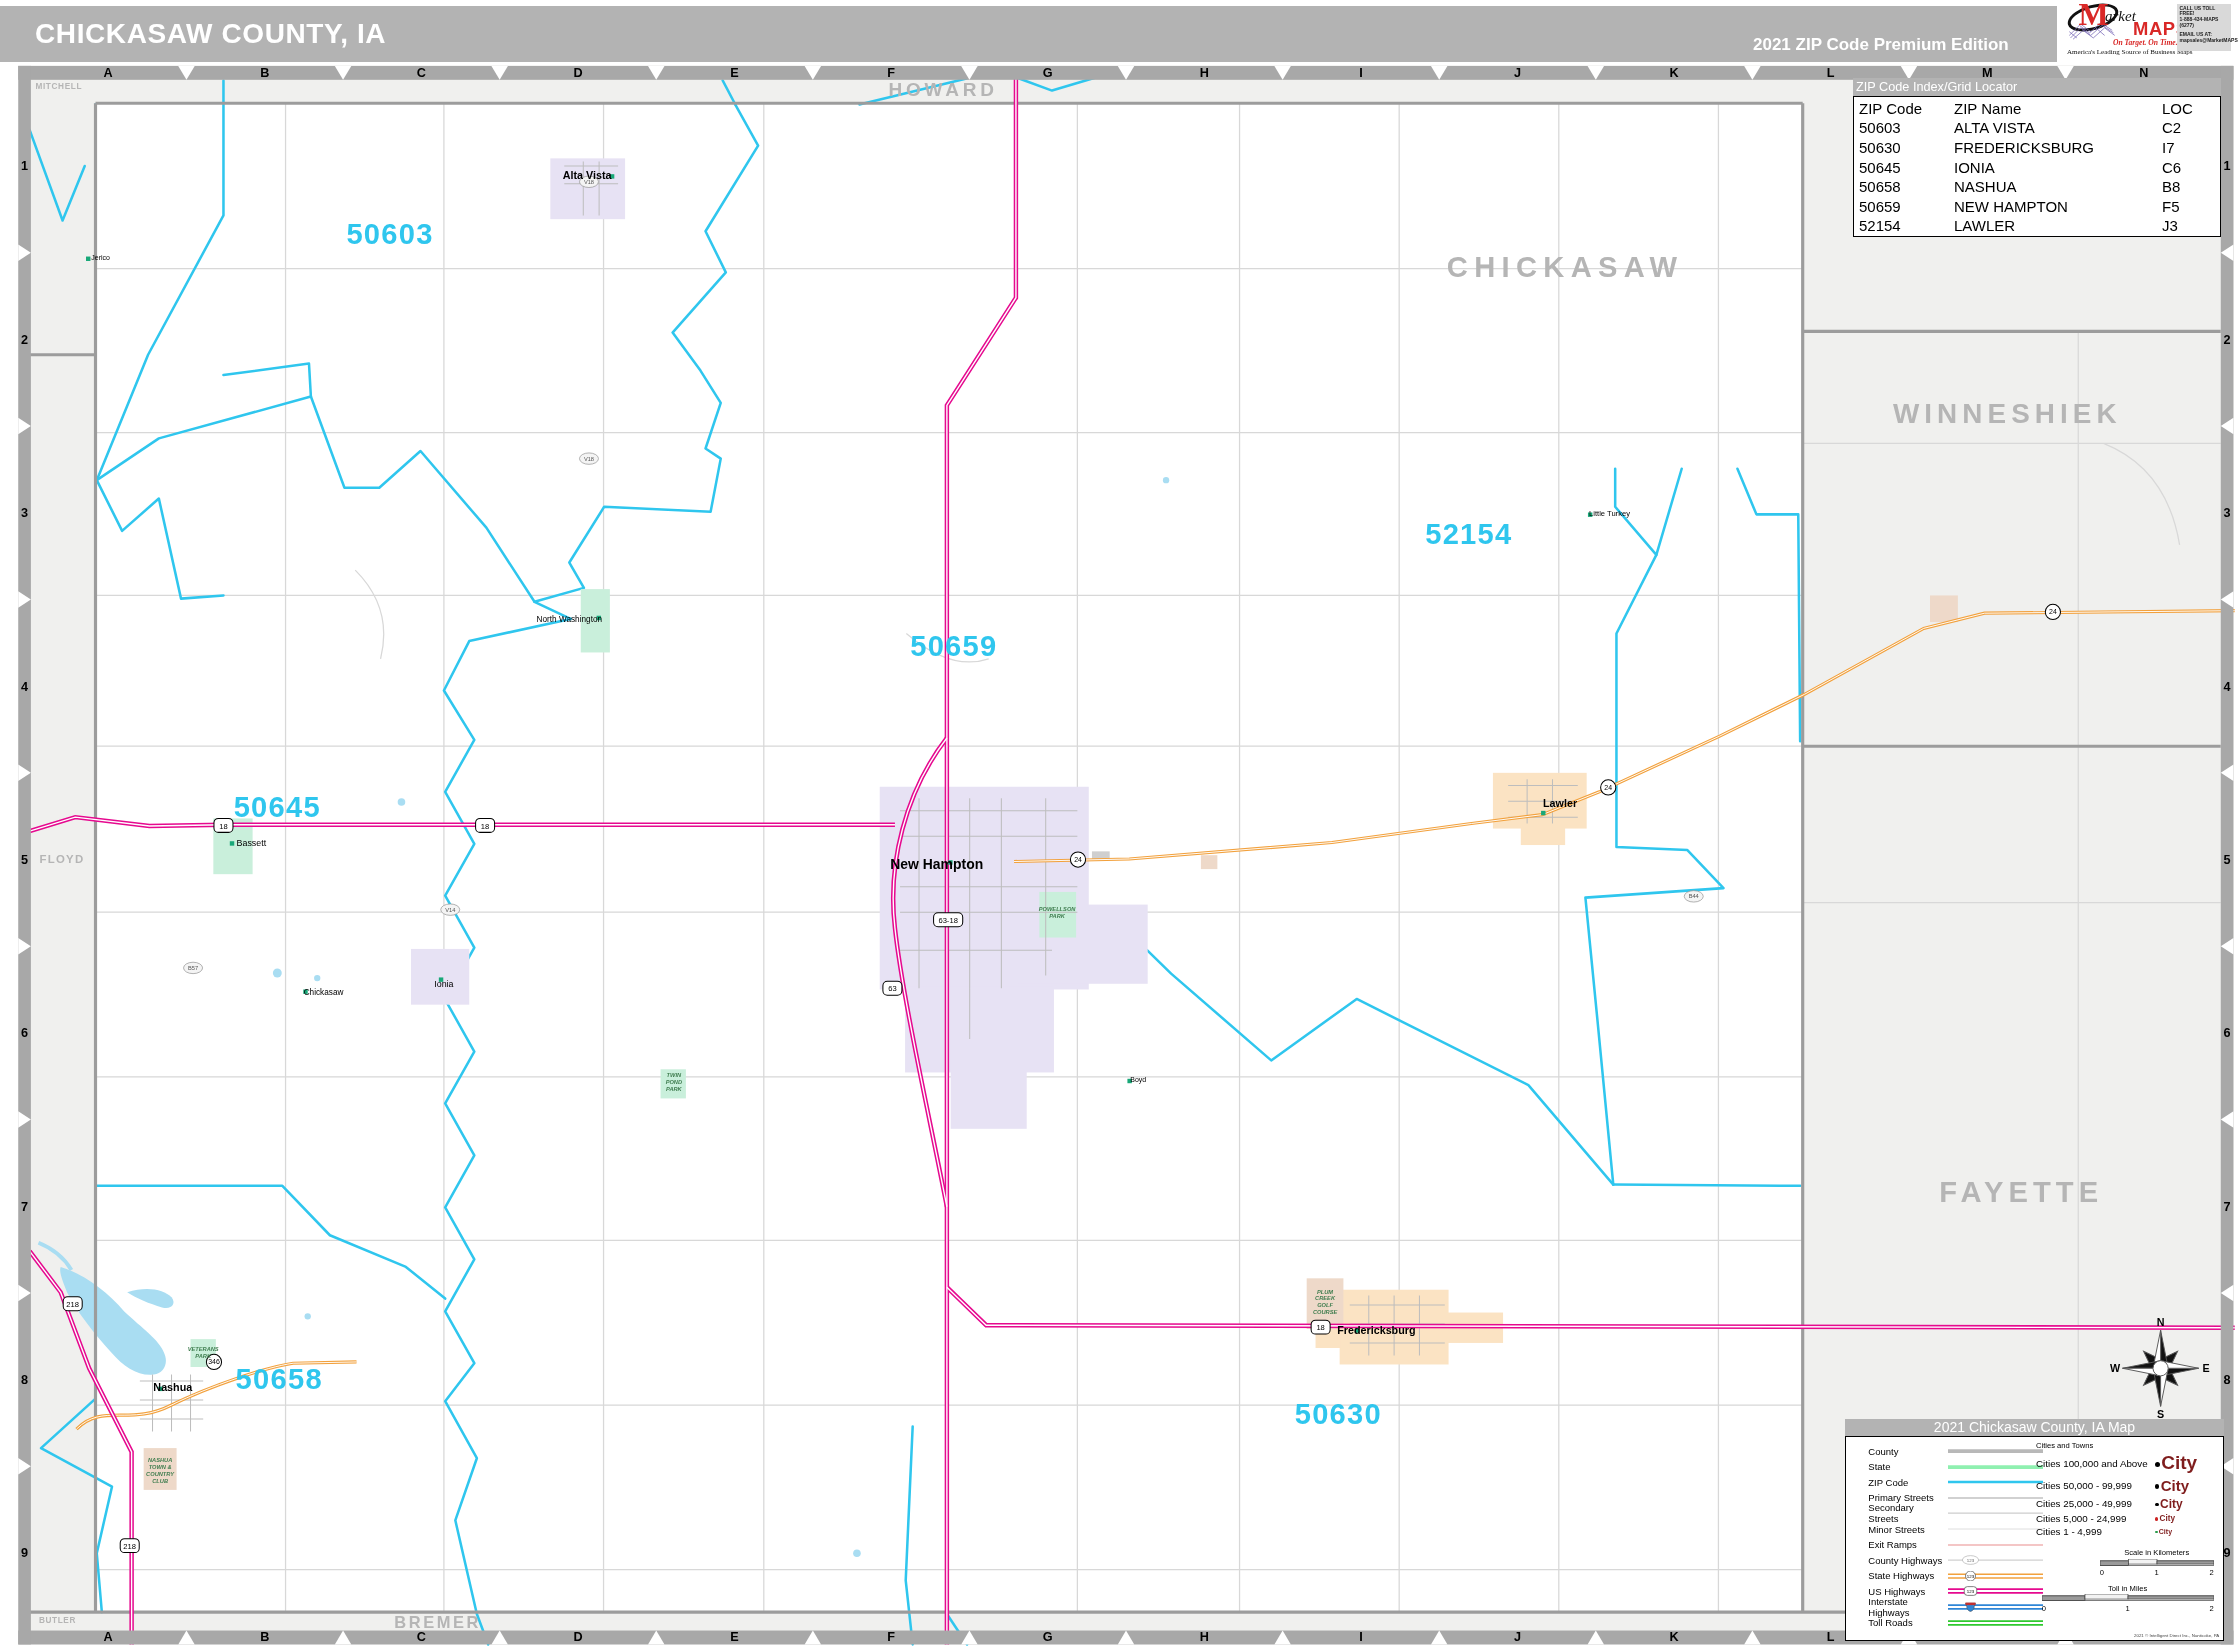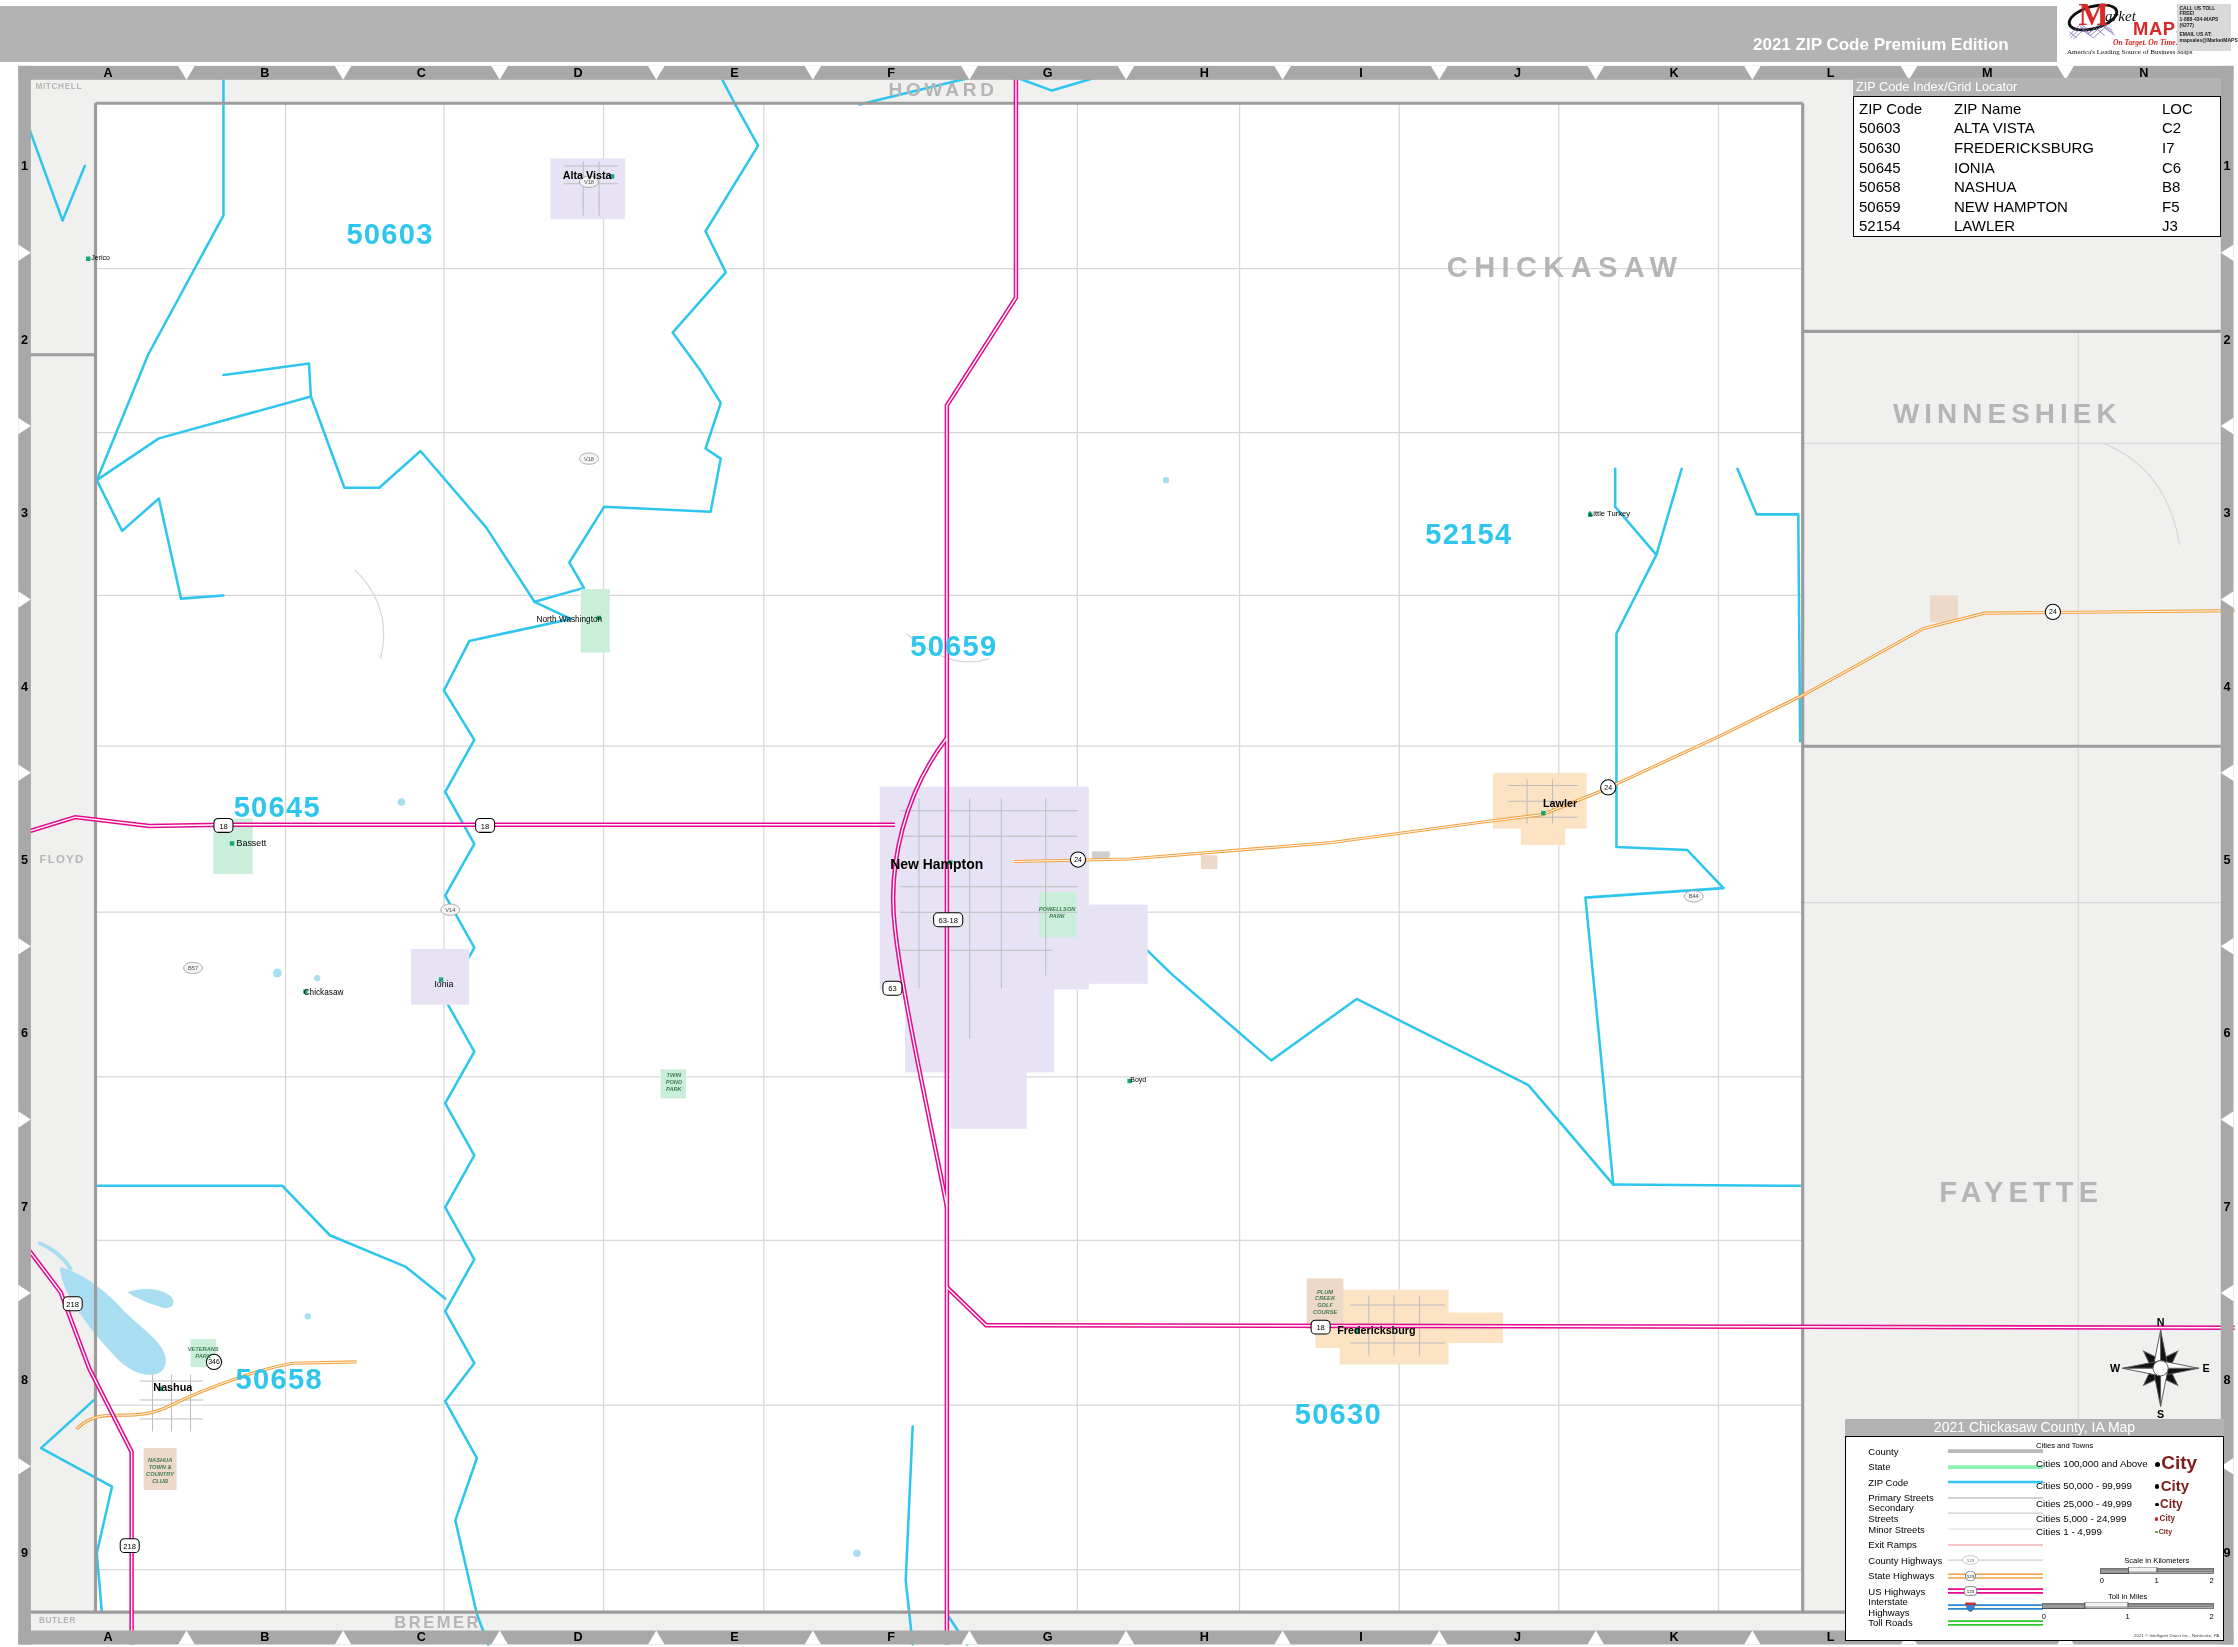--- a/index.html
+++ b/index.html
@@ -425,20 +425,21 @@
         <polygon points="28,2028.0999999999997 28,2054.0999999999995 48,2041.0999999999997" fill="#fff"></polygon>
         <polygon points="3525,2028.0999999999997 3525,2054.0999999999995 3505,2041.0999999999997" fill="#fff"></polygon>
         <text x="38" y="2458.6" text-anchor="middle" font-size="20" class="glab">9</text>
         <text x="3515" y="2458.6" text-anchor="middle" font-size="20" class="glab">9</text>
         <polygon points="28,2301.7999999999997 28,2327.7999999999997 48,2314.7999999999997" fill="#fff"></polygon>
         <polygon points="3525,2301.7999999999997 3525,2327.7999999999997 3505,2314.7999999999997" fill="#fff"></polygon>
       </g>
   </svg>
 
   <div id="title-bar">
+    <div class="t">CHICKASAW COUNTY, IA</div>
     <div id="edition">2021 ZIP Code Premium Edition</div>
   </div>
 
   <div id="logo">
     <div class="swoosh"></div>
     <svg class="scrib" width="48" height="21.5" viewBox="0 0 76 34">
       <g stroke="#7a6ab8" stroke-width="1.2" fill="none">
         <path d="M2,26 L18,10 L34,22 L52,6 L70,18"></path>
           <path d="M4,30 L20,14 L36,26 L54,10 L72,22"></path>
         <path d="M8,32 L24,18 L40,30 L58,14 L74,26"></path>
@@ -609,21 +610,21 @@
             <div class="crow" style="height: 13.3px;">
               <div class="lab">Cities 5,000 - 24,999</div>
               <div class="samp" style="font-size: 8.2px;"><span class="dot" style="width: 3.2px; height: 3.2px; background: rgb(204, 34, 34);"></span>City</div>
             </div>
             <div class="crow" style="height: 12px;">
               <div class="lab">Cities 1 - 4,999</div>
               <div class="samp" style="font-size: 7px;"><span class="dot" style="width: 2.5px; height: 2.5px; background: rgb(42, 154, 74);"></span>City</div>
             </div>
           </div>
         <div id="scalebars">
-            <div style="width: 114px; margin-top: 19px; margin-left: auto; margin-right: 6.3px;"><div class="scale-lab">Scale in Kilometers</div><svg width="114" height="7.6" viewBox="0 0 180 12">
+            <div style="width: 114px; margin-top: 11px; margin-left: auto; margin-right: 6.3px;"><div class="scale-lab">Scale in Kilometers</div><svg width="114" height="7.6" viewBox="0 0 180 12">
                 <rect x="0" y="3" width="180" height="7" fill="#fff" stroke="#333" stroke-width="1"></rect>
                 <rect x="0" y="3" width="45" height="7" fill="#9a9a9a" stroke="#333" stroke-width="1"></rect>
                 <rect x="45" y="0" width="45" height="8" fill="#f2f2f2" stroke="#333" stroke-width="1"></rect>
                 <rect x="90" y="3" width="90" height="5" fill="#9a9a9a" stroke="#333" stroke-width="1"></rect>
               </svg><div class="ticks">
                 <span>0</span>
                 <span>1</span>
                 <span>2</span>
               </div></div>
             <div style="width: 172px; margin-top: 6.3px; margin-left: auto; margin-right: 6.3px;"><div class="scale-lab">Toll in Miles</div><svg width="172" height="7.6" viewBox="0 0 272 12">

